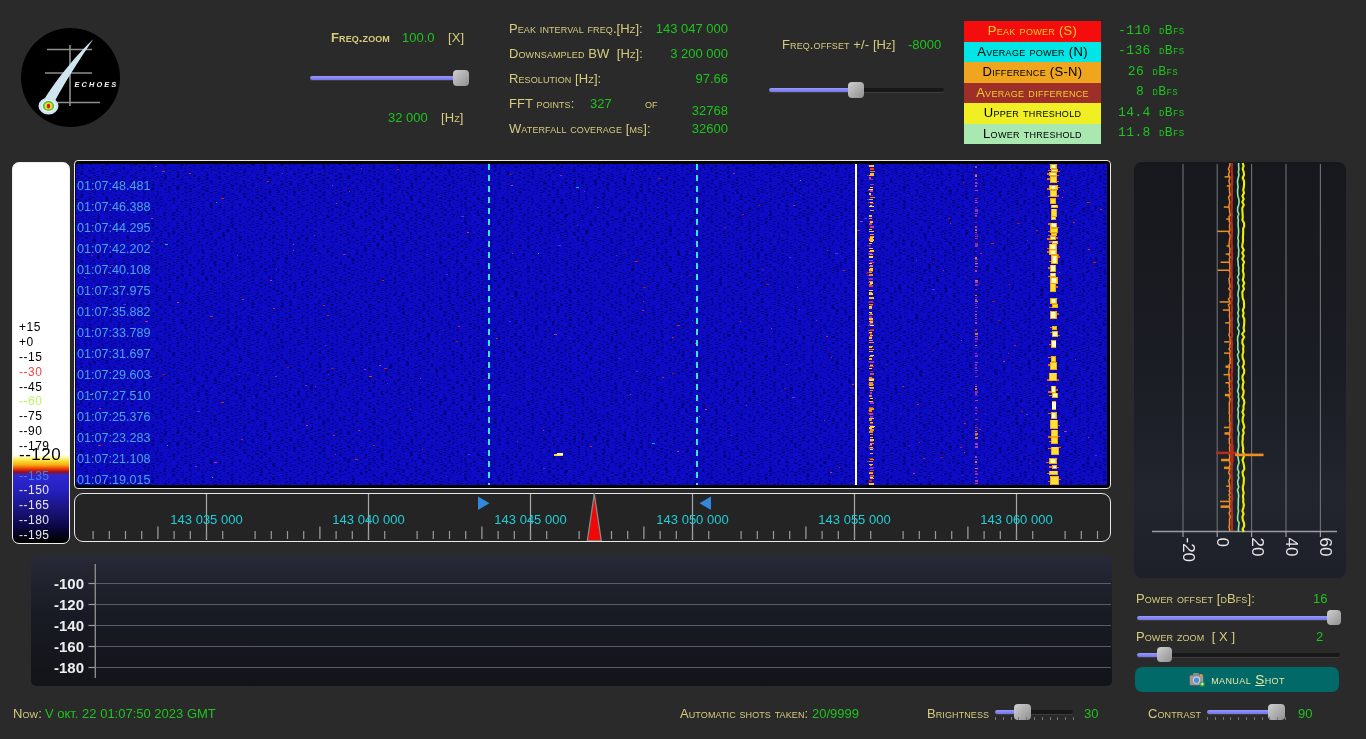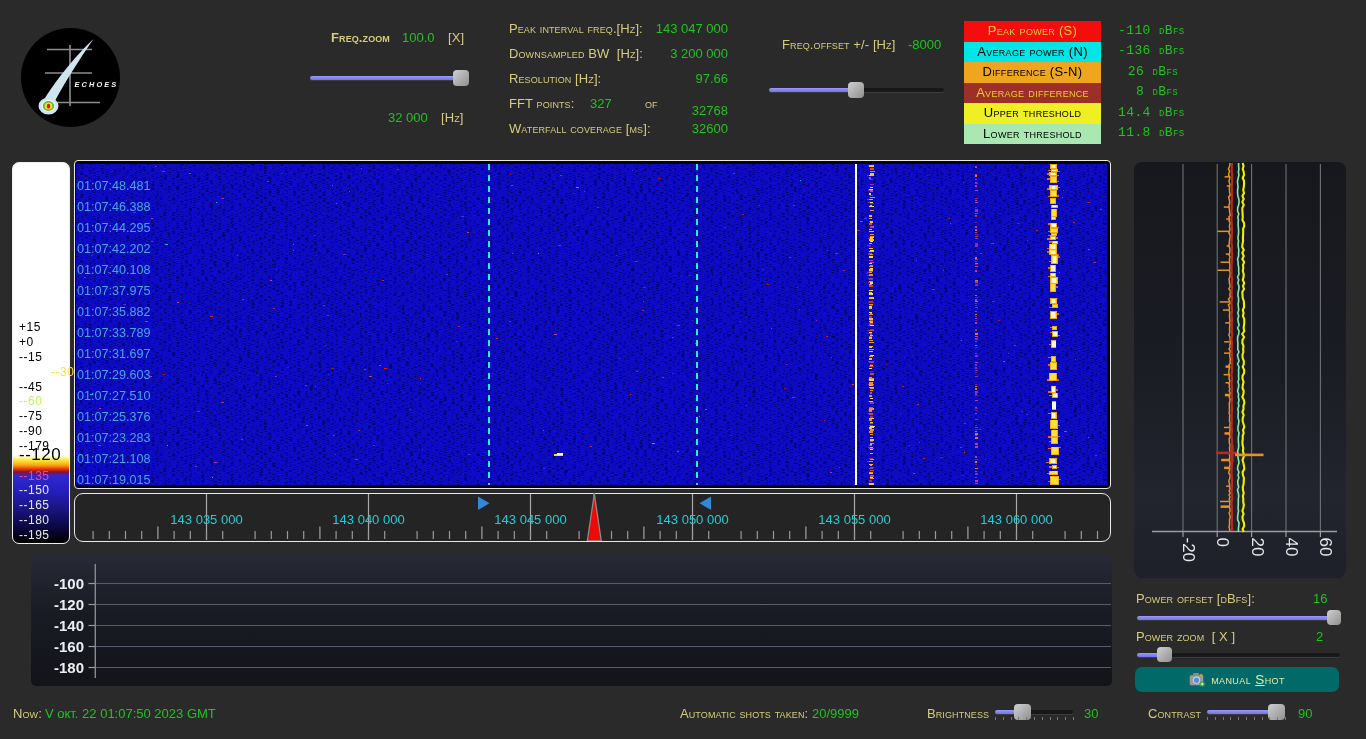--- a/index.html
+++ b/index.html
@@ -73,28 +73,28 @@
 <div class="leg" style="top:103.2px;background:#efef24;color:#000;">Upper threshold</div>
 <div class="legval sc" style="left:1118px;top:104.7px;">14.4 dBfs</div>
 <div class="leg" style="top:123.8px;background:#a9e8b0;color:#000;">Lower threshold</div>
 <div class="legval sc" style="left:1118px;top:125.2px;">11.8 dBfs</div>
 
 <div class="abs" style="left:12px;top:162px;width:56px;height:380px;border:1.6px solid #efefef;border-radius:7px;
 background:linear-gradient(180deg,#ffffff 0%,#ffffff 76.8%,#fff8b0 77.4%,#f8e840 78.2%,#f8a810 79.5%,#e83008 80.6%,#901020 81.3%,#3028d0 82.2%,#2520c0 86%,#1a1480 91%,#0c0848 95.5%,#000000 99.5%);"></div>
 <div class="cbl" style="top:321.3px;color:#000;font-size:12px;">+15</div>
 <div class="cbl" style="top:336.1px;color:#000;font-size:12px;">+0</div>
 <div class="cbl" style="top:350.9px;color:#000;font-size:12px;">--15</div>
-<div class="cbl" style="top:365.8px;color:#fde047;font-size:12px;margin-left:32px;">--30</div>
+<div class="cbl" style="top:365.8px;color:#ef4444;font-size:12px;">--30</div>
 <div class="cbl" style="top:380.6px;color:#000;font-size:12px;">--45</div>
 <div class="cbl" style="top:395.4px;color:#bef264;font-size:12px;">--60</div>
 <div class="cbl" style="top:410.2px;color:#000;font-size:12px;">--75</div>
 <div class="cbl" style="top:425.0px;color:#000;font-size:12px;">--90</div>
 <div class="cbl" style="top:439.9px;color:#000;font-size:12px;">--179</div>
 <div class="cbl" style="top:449px;color:#000;font-size:17px;text-align:right;">--120</div>
-<div class="cbl" style="top:469.5px;color:#ec4899;font-size:12px;text-align:center;">--135</div>
+<div class="cbl" style="top:469.5px;color:#3b82f6;font-size:12px;text-align:center;">--135</div>
 <div class="cbl" style="top:484.3px;color:#e8e8e8;font-size:12px;">--150</div>
 <div class="cbl" style="top:499.1px;color:#e8e8e8;font-size:12px;">--165</div>
 <div class="cbl" style="top:514.0px;color:#e8e8e8;font-size:12px;">--180</div>
 <div class="cbl" style="top:528.8px;color:#e8e8e8;font-size:12px;">--195</div>
 
 <div class="abs" style="left:73.5px;top:160px;width:1035px;height:327px;border:1.5px solid #e9e9e9;border-radius:4px;background:#000;"></div>
 <svg class="abs" style="left:76px;top:164px" width="1031" height="321" viewBox="0 0 1031 321" shape-rendering="crispEdges">
 <defs>
 <filter id="nzd" x="0" y="0" width="100%" height="100%">
 <feTurbulence type="fractalNoise" baseFrequency="0.24 1" numOctaves="2" seed="11" stitchTiles="stitch"></feTurbulence>

